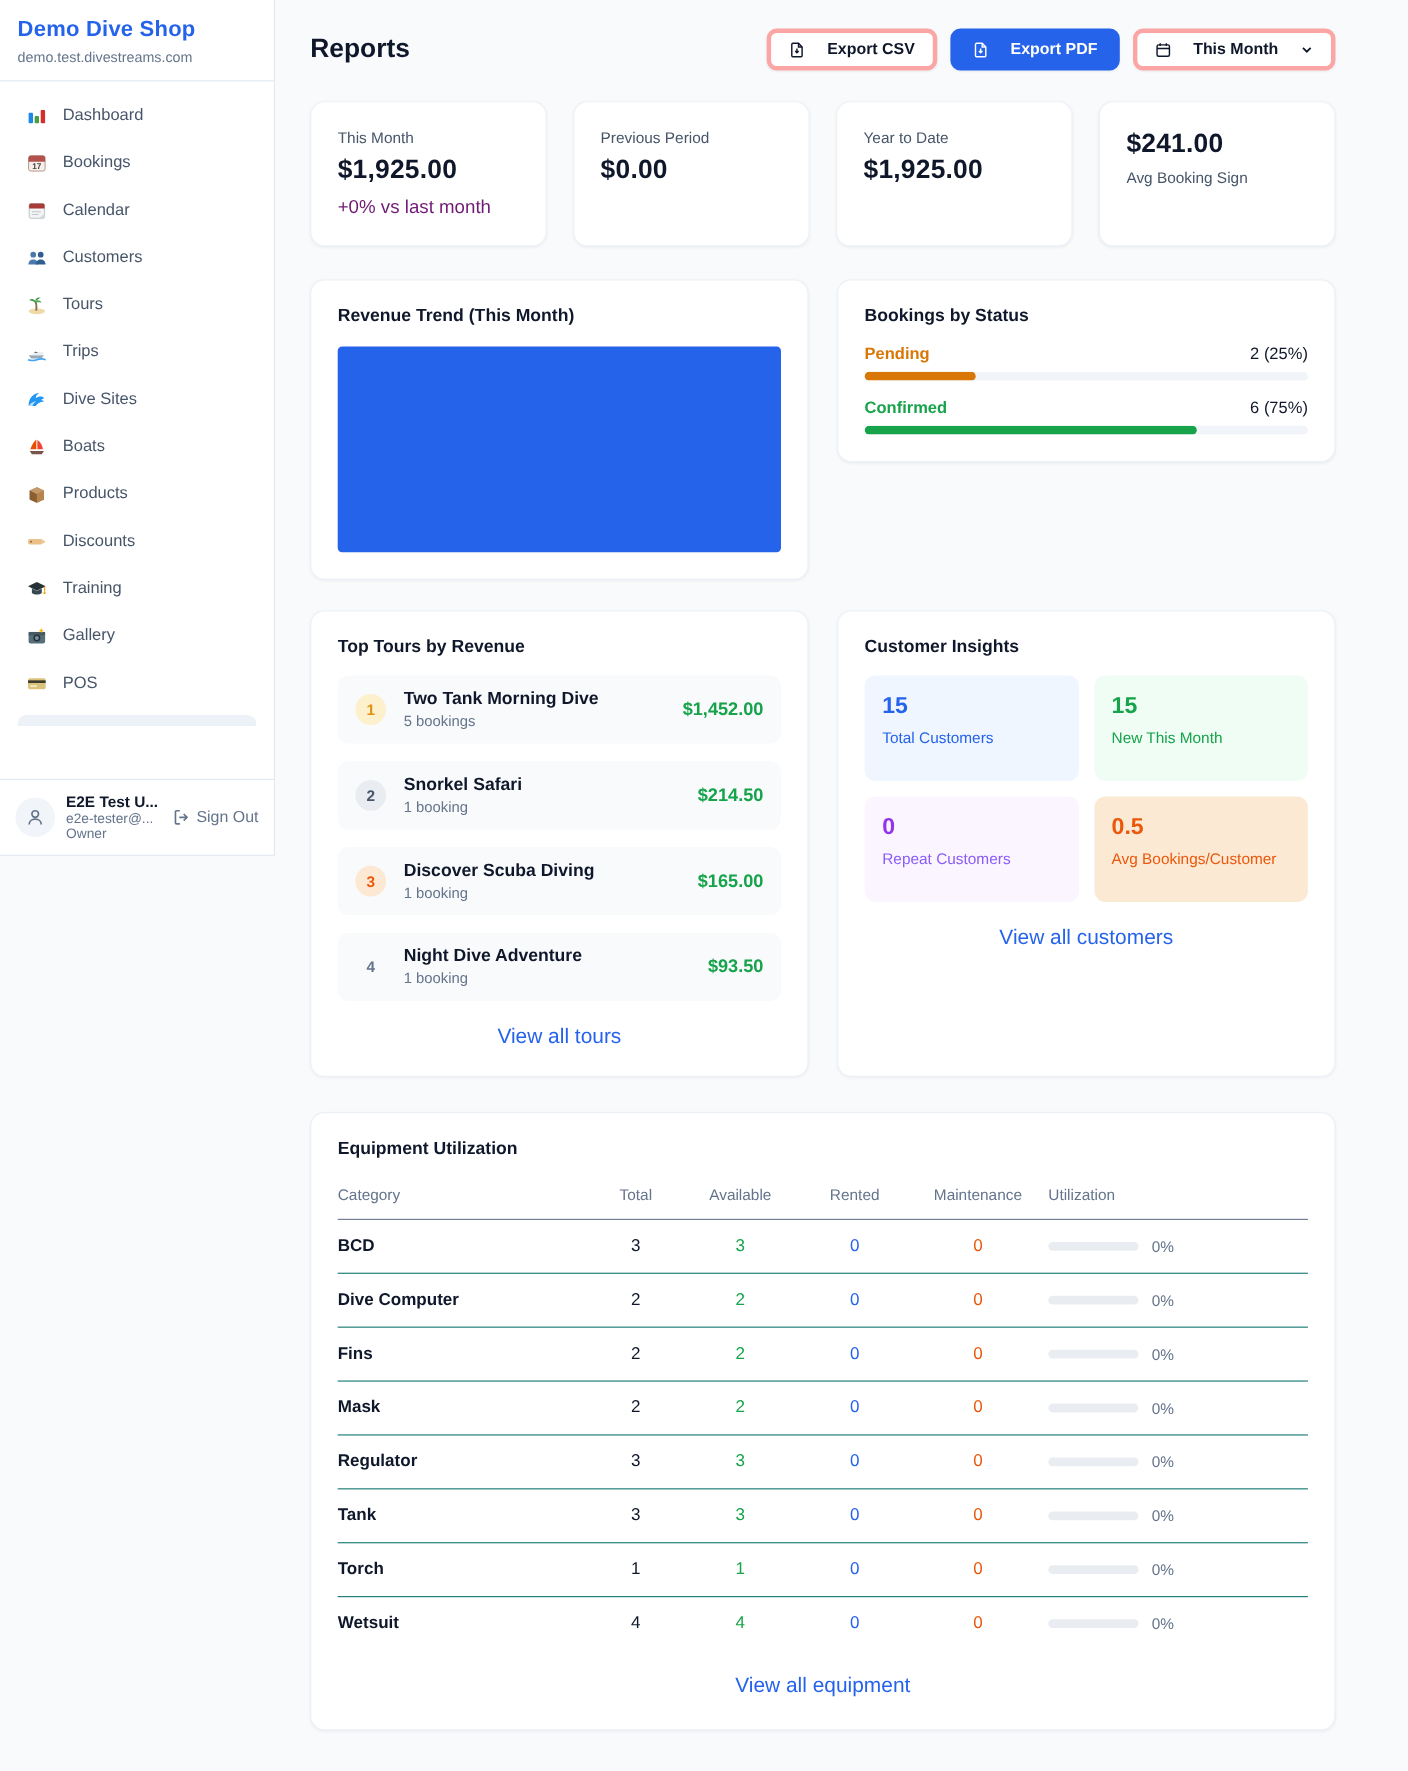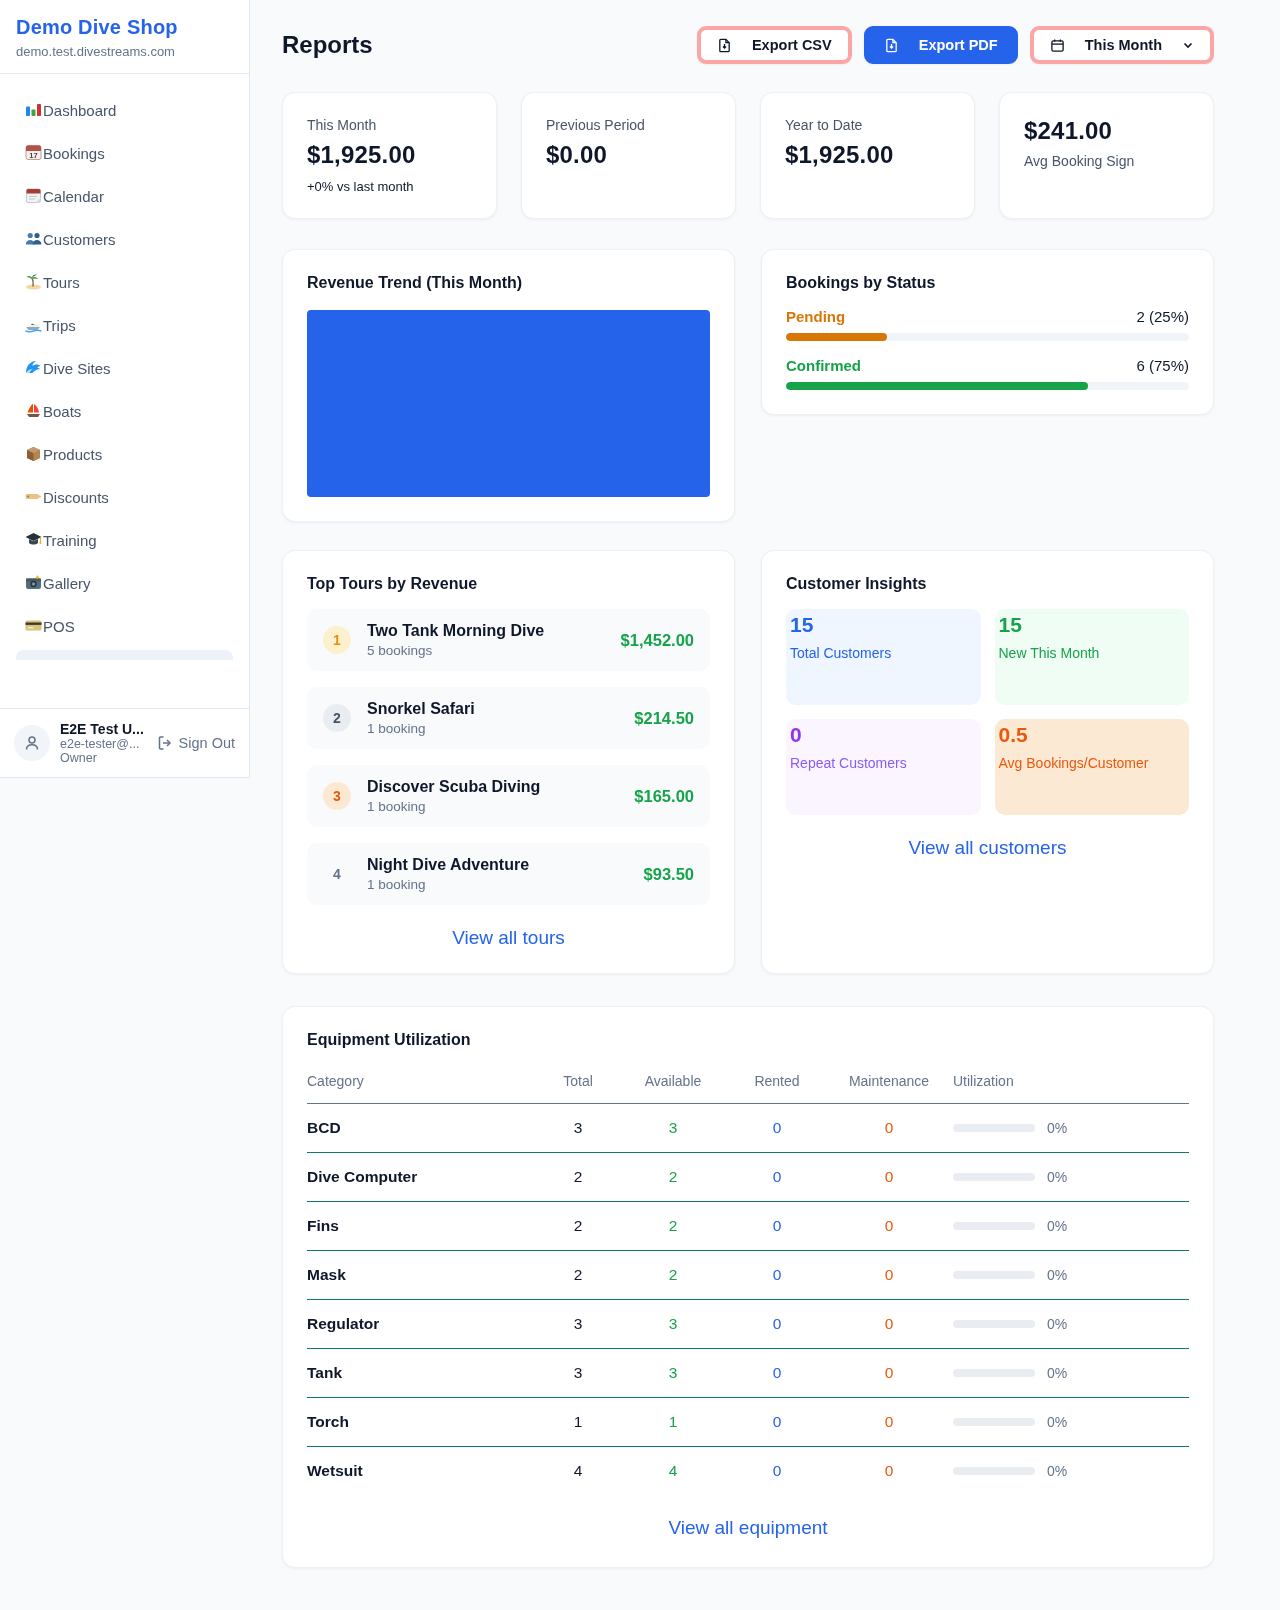--- a/index.html
+++ b/index.html
@@ -12,21 +12,21 @@
   .sidebar {
     position:absolute; left:0; top:0; width:250px; height:778px;
     background:#ffffff; border-right:1px solid #e2e8f0; border-bottom:1px solid #e2e8f0;
     display:flex; flex-direction:column;
   }
   .shop-head { padding:16px 16px 14px 16px; border-bottom:1px solid #e2e8f0; }
   .shop-name { color:#2563eb; font-size:20px; font-weight:bold; letter-spacing:.2px; }
   .shop-domain { color:#64748b; font-size:13px; margin-top:5px; }
   .nav { flex:1; padding:12px 12px 0 12px; overflow:hidden; position:relative; }
   .nav-item {
-    display:flex; align-items:flex-end; 
+    display:flex; align-items:flex-start; gap:14px;
     padding:10px 12px; border-radius:8px; cursor:pointer;
     color:#475569; font-size:15px; height:43px;
   }
   .nav-item .ico { width:19px; height:19px; flex:0 0 19px; display:inline-block; }
   .nav-active-partial {
     height:10px; margin:5px 4px 0 4px; background:#edf2f8;
     border-radius:8px 8px 0 0;
   }
   .user-panel {
     border-top:1px solid #e2e8f0; padding:12px 14px;
@@ -59,21 +59,21 @@
   
   .card {
     background:#fff; border:1px solid #edf1f6; border-radius:13px;
     box-shadow:0 1px 3px rgba(16,24,40,.05); padding:24px;
   }
   .card-title { font-size:16px; font-weight:bold; color:#0f172a; }
   .stats-row { display:grid; grid-template-columns:repeat(4,1fr); gap:24px; margin-top:28px; }
   .stat-card { min-height:123px; }
   .stat-label { font-size:14px; color:#475569; }
   .stat-value { font-size:24px; font-weight:bold; margin-top:8px; letter-spacing:.2px; }
-  .stat-delta { font-size:13px; color:#0f172a; margin-top:10px; }
+  .stat-delta { font-size:17px; color:#701a75; margin-top:10px; }
   .stat-card.value-first .stat-value { margin-top:0; }
   .stat-card.value-first .stat-label { margin-top:8px; }
   .row-2col { display:grid; grid-template-columns:1fr 1fr; gap:26px; margin-top:30px; align-items:start; }
   
   .chart-block { margin-top:18px; height:187px; border-radius:4px; background:#2563eb; }
   
   .status-row { margin-top:16px; }
   .status-line { display:flex; align-items:center; font-size:15px; font-weight:bold; }
   .status-value { margin-left:auto; color:#0f172a; font-weight:normal; }
   .track { margin-top:8px; height:8px; border-radius:4px; background:#f1f5f9; overflow:hidden; }
@@ -95,21 +95,21 @@
   .rank-4 { background:transparent; color:#64748b; }
   .tour-name { font-size:16px; font-weight:bold; color:#0f172a; }
   .tour-sub { font-size:13.5px; color:#64748b; margin-top:3px; }
   .tour-amount { margin-left:auto; font-size:16.5px; font-weight:bold; color:#16a34a; }
   .view-link {
     display:block; text-align:center; color:#2563eb; font-size:19px;
     margin-top:22px; cursor:pointer; text-decoration:none;
   }
   
   .tile-grid { display:grid; grid-template-columns:1fr 1fr; gap:14px; margin-top:16px; }
-  .tile { border-radius:10px; padding:4px; min-height:96px; }
+  .tile { border-radius:10px; padding:16px; min-height:96px; }
   .tile-value { font-size:21px; font-weight:bold; }
   .tile-label { font-size:14px; margin-top:8px; }
   .tile-blue { background:#eff6ff; } .tile-blue .tile-value,.tile-blue .tile-label { color:#2563eb; }
   .tile-green { background:#f0fdf4; } .tile-green .tile-value,.tile-green .tile-label { color:#16a34a; }
   .tile-purple { background:#faf5ff; } .tile-purple .tile-value { color:#9333ea; } .tile-purple .tile-label { color:#8b5cf6; }
   .tile-orange { background:#fce9d4; } .tile-orange .tile-value,.tile-orange .tile-label { color:#ea580c; }
   
   .equip-card { margin-top:32px; padding:24px 24px 28px 24px; }
   .etable { margin-top:14px; }
   .erow {

